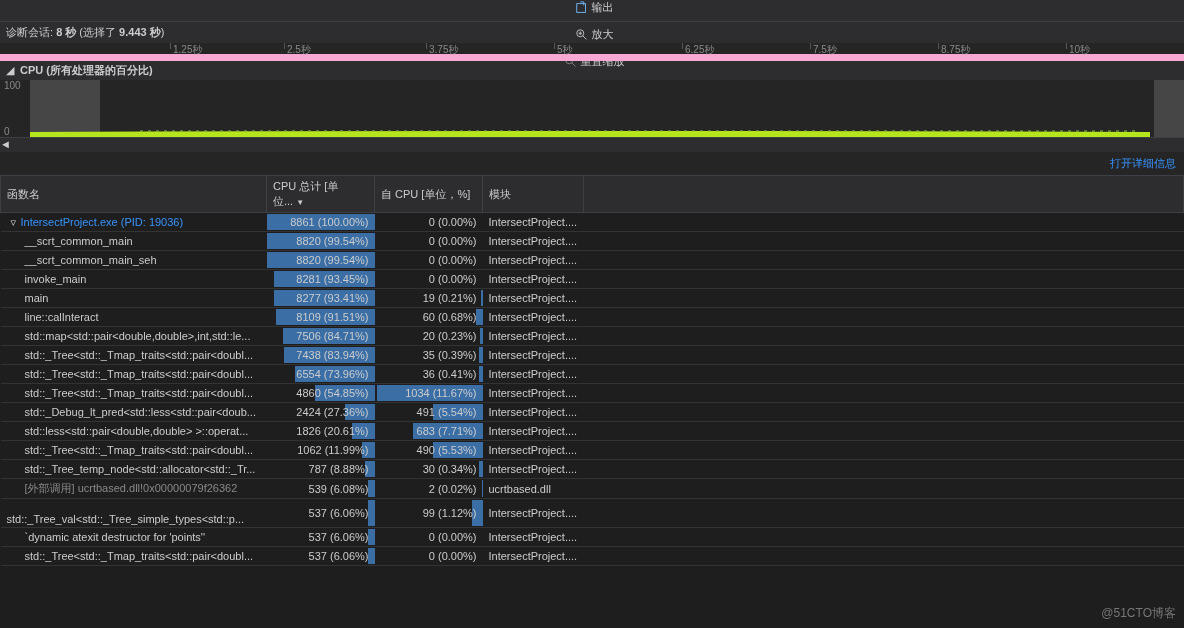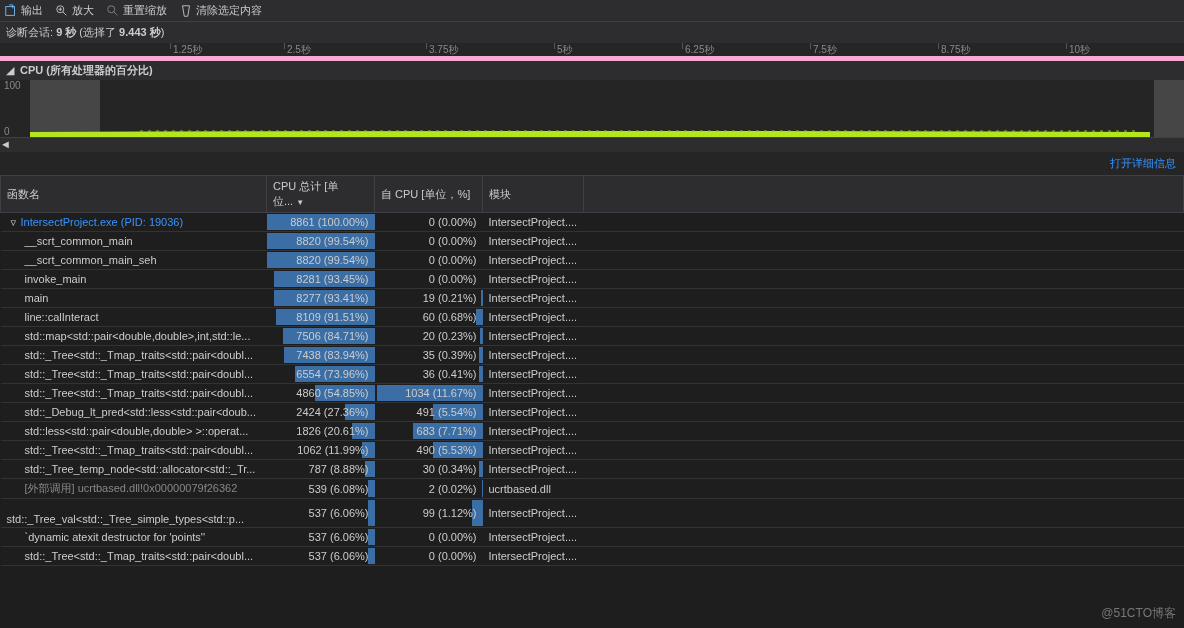--- a/index.html
+++ b/index.html
@@ -1,22 +1,22 @@
 <!DOCTYPE html>
 <html><head>
 <meta charset="utf-8">
 <style>
 * { margin: 0; padding: 0; box-sizing: border-box; font-family: "Microsoft YaHei", "Segoe UI", sans-serif; }
 body { background: #1e1e1e; color: #cccccc; font-size: 11px; width: 1184px; height: 628px; overflow: hidden; }
-.toolbar { height: 22px; background: #2d2d30; border-bottom: 1px solid #3f3f46; display: flex; align-items: center; padding-left: 4px; gap: 12px; }
+.toolbar { height: 22px; background: #2d2d30; border-bottom: 1px solid #3f3f46; display: flex; align-items: center; padding-left: 4px; gap: 12px; flex-direction: column; }
 .tb-item { display: flex; align-items: center; gap: 3px; cursor: pointer; color: #cccccc; }
 .tb-icon { width: 14px; height: 14px; display: inline-block; }
 .session-info { padding: 3px 6px; background: #2d2d30; color: #cccccc; }
 .session-info b { font-weight: bold; }
-.ruler { height: 18px; background: #252526; position: relative; border-bottom: 5px solid #f9a8d4; color: #888; }
+.ruler { height: 18px; background: #252526; position: relative; border-bottom: 7px solid #f9a8d4; color: #888; }
 .ruler .tick { position: absolute; top: 0; font-size: 10px; border-left: 1px solid #555; height: 6px; padding-left: 2px; }
 .cpu-header { padding: 2px 6px; background: #2d2d30; color: #cccccc; display:flex; align-items:center; gap:4px;}
 .cpu-chart { height: 58px; background: #252526; position: relative; border-bottom:1px solid #3f3f46; }
 .cpu-chart .ylabel { position: absolute; left: 4px; font-size: 10px; color: #888; }
 .cpu-chart .sel { position:absolute; top:0; bottom:0; background: rgba(120,120,120,0.4); }
 .cpu-chart .wave { position:absolute; bottom:0; left:0; right:0; height:8px; }
 .scrollbar { height: 14px; background: #2d2d30; }
 .link-row { text-align: right; padding: 4px 8px; background: #252526; color: #3794ff; cursor: pointer; }
 .table { width: 100%; border-collapse: collapse; }
 .table th { background: #2d2d30; text-align: left; padding: 3px 6px; border: 1px solid #3f3f46; font-weight: normal; color: #cccccc; position: relative; }
@@ -63,21 +63,21 @@
   </span>
   <span class="tb-item">
     <span class="tb-icon"><svg viewBox="0 0 16 16">
           <path d="M4 2 L12 2 L10 14 L6 14 Z" fill="none" stroke="#ccc"></path>
         </svg></span>
     <span>清除选定内容</span>
   </span>
 </div>
 
 <div class="session-info">
-  <span>诊断会话: </span><b>9 秒</b><span> (选择了 </span><b>9.443 秒</b><span>)</span>
+  <span>诊断会话: </span><b>8 秒</b><span> (选择了 </span><b>9.443 秒</b><span>)</span>
 </div>
 
 <div class="ruler" id="ruler">
     <span class="tick" style="left: 170px;">1.25秒</span>
     <span class="tick" style="left: 284px;">2.5秒</span>
     <span class="tick" style="left: 426px;">3.75秒</span>
     <span class="tick" style="left: 554px;">5秒</span>
     <span class="tick" style="left: 682px;">6.25秒</span>
     <span class="tick" style="left: 810px;">7.5秒</span>
     <span class="tick" style="left: 938px;">8.75秒</span>

